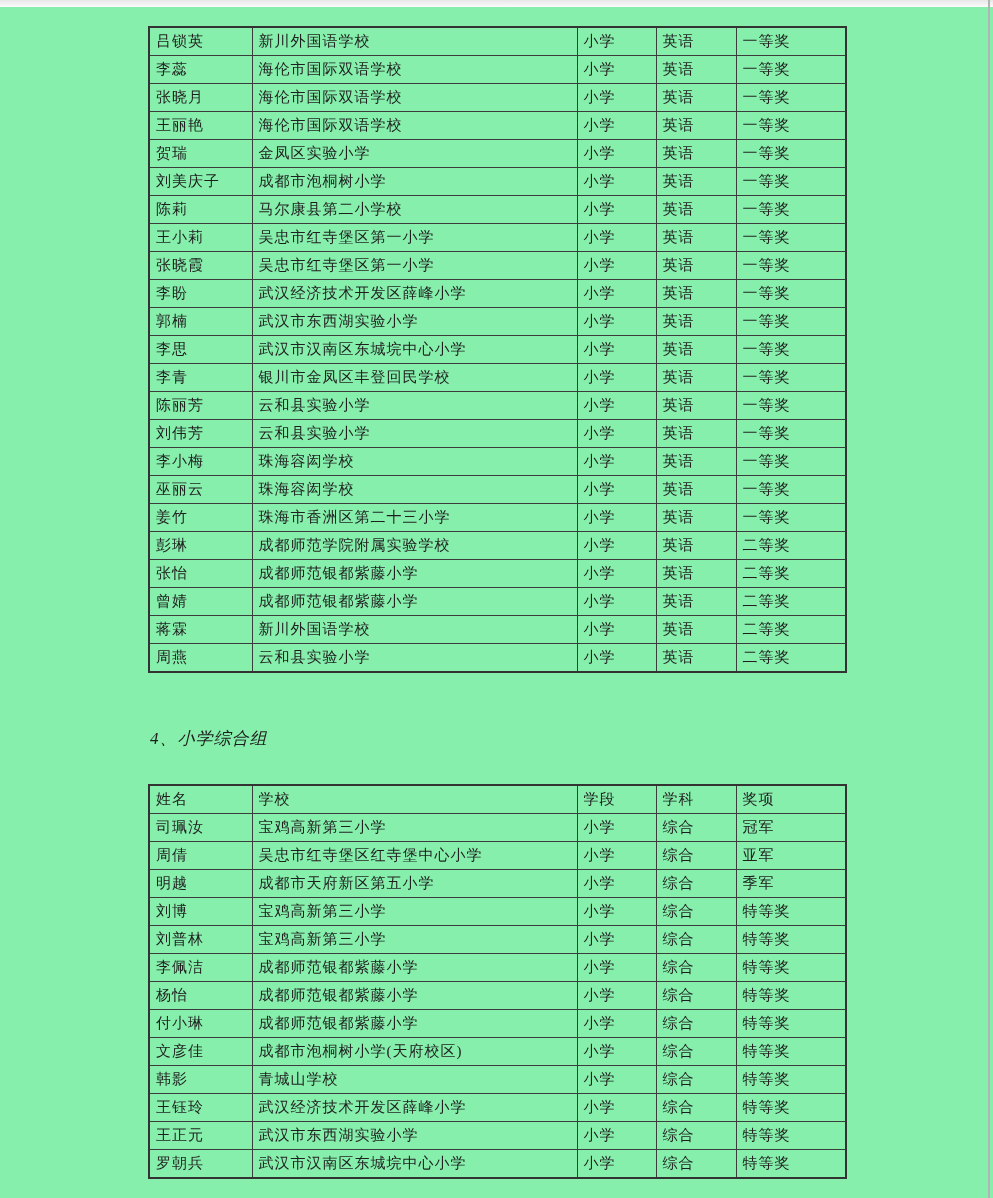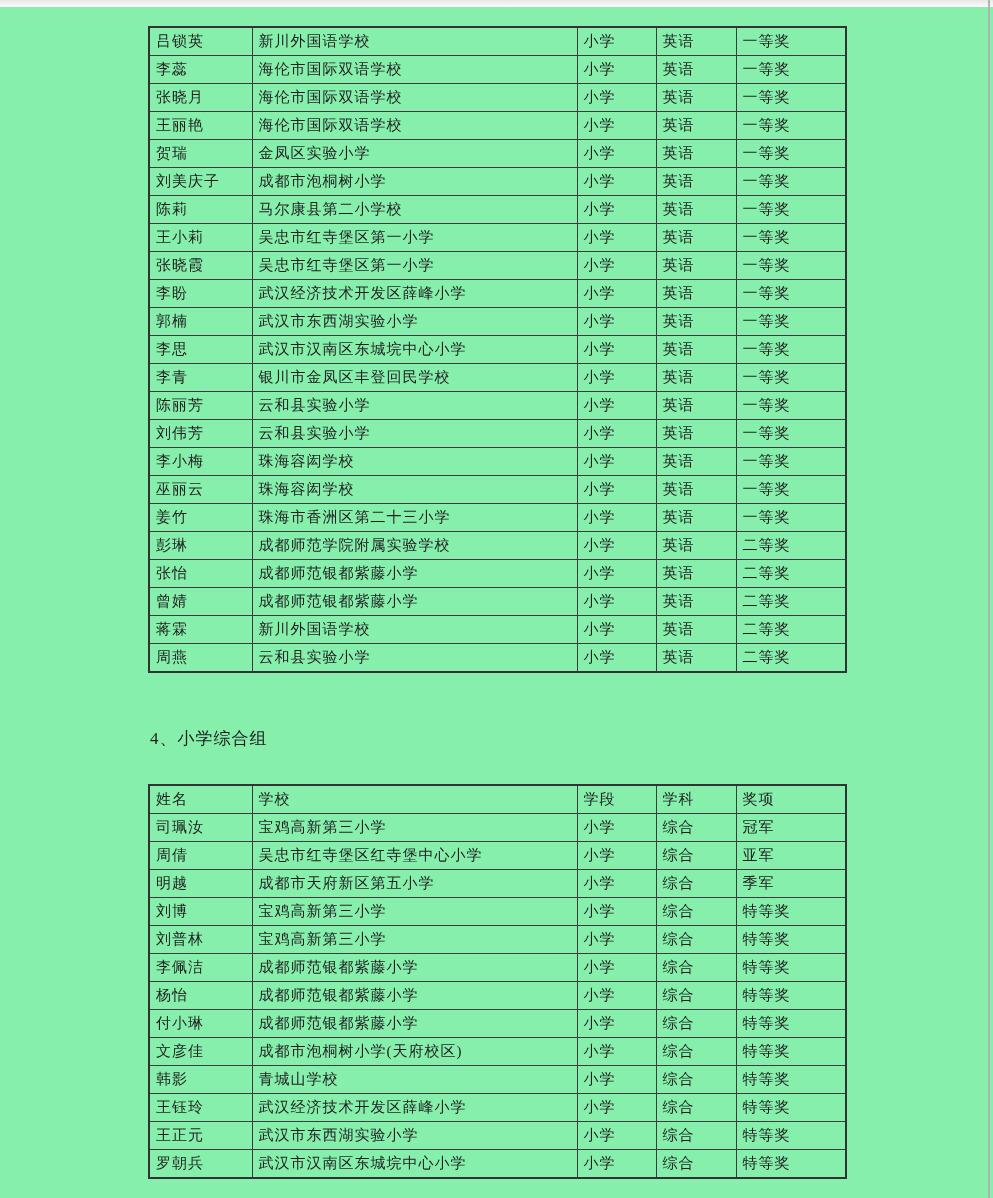--- a/index.html
+++ b/index.html
@@ -57,20 +57,21 @@
   }
   #table1 { top: 26px; }
   #table2 { top: 784px; }
   .section-heading {
     position: absolute;
     left: 150px;
     top: 727px;
     font-size: 17px;
     letter-spacing: 1px;
     color: #1d1d1d;
+    font-style: italic;
   }
 </style>
 </head>
 <body>
 
 <div class="page">
   <div class="top-strip"></div>
   <div class="right-edge"></div>
 
   <table class="award-table" id="table1">

